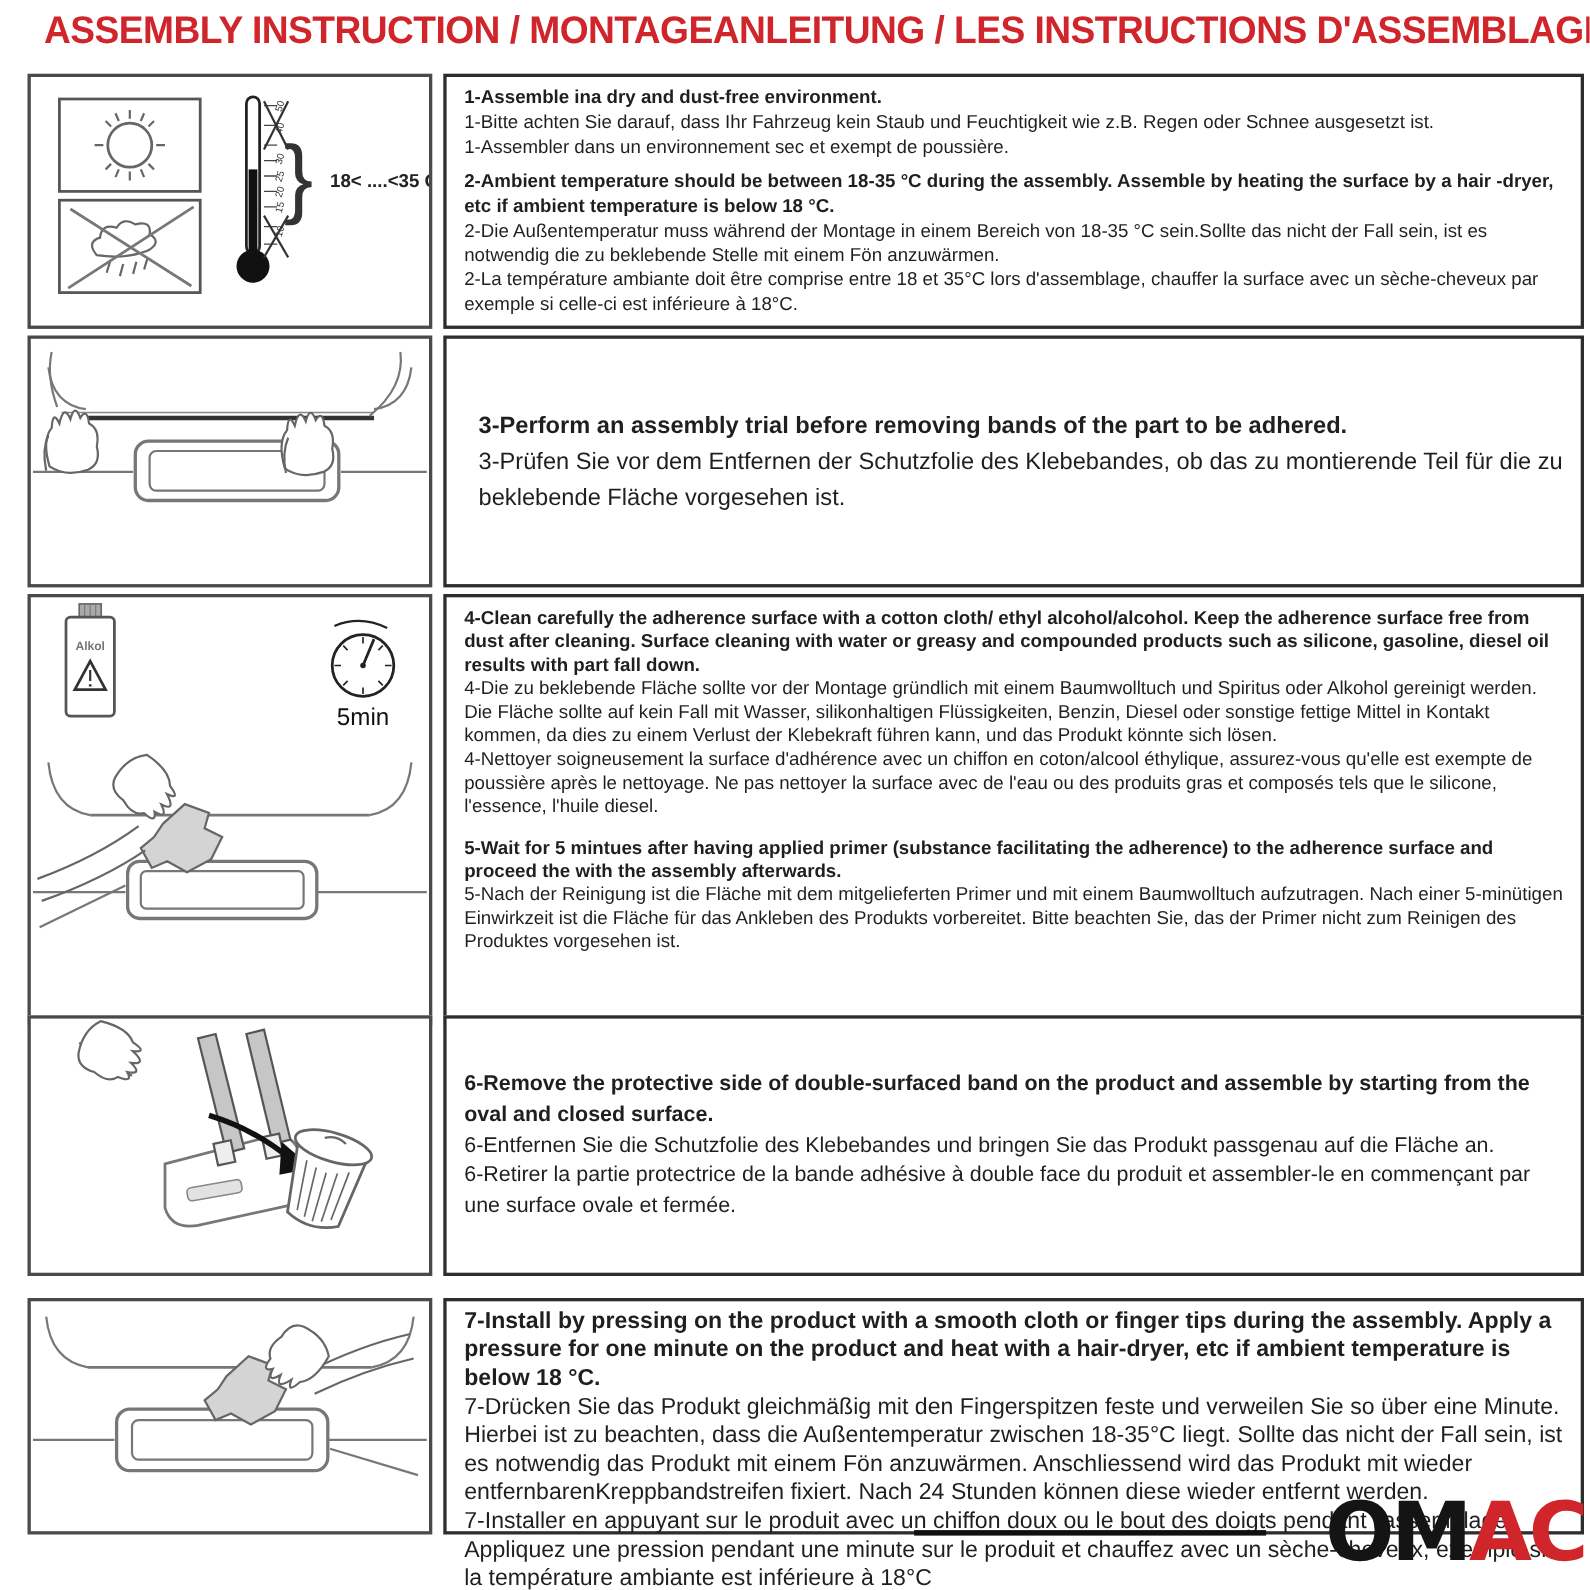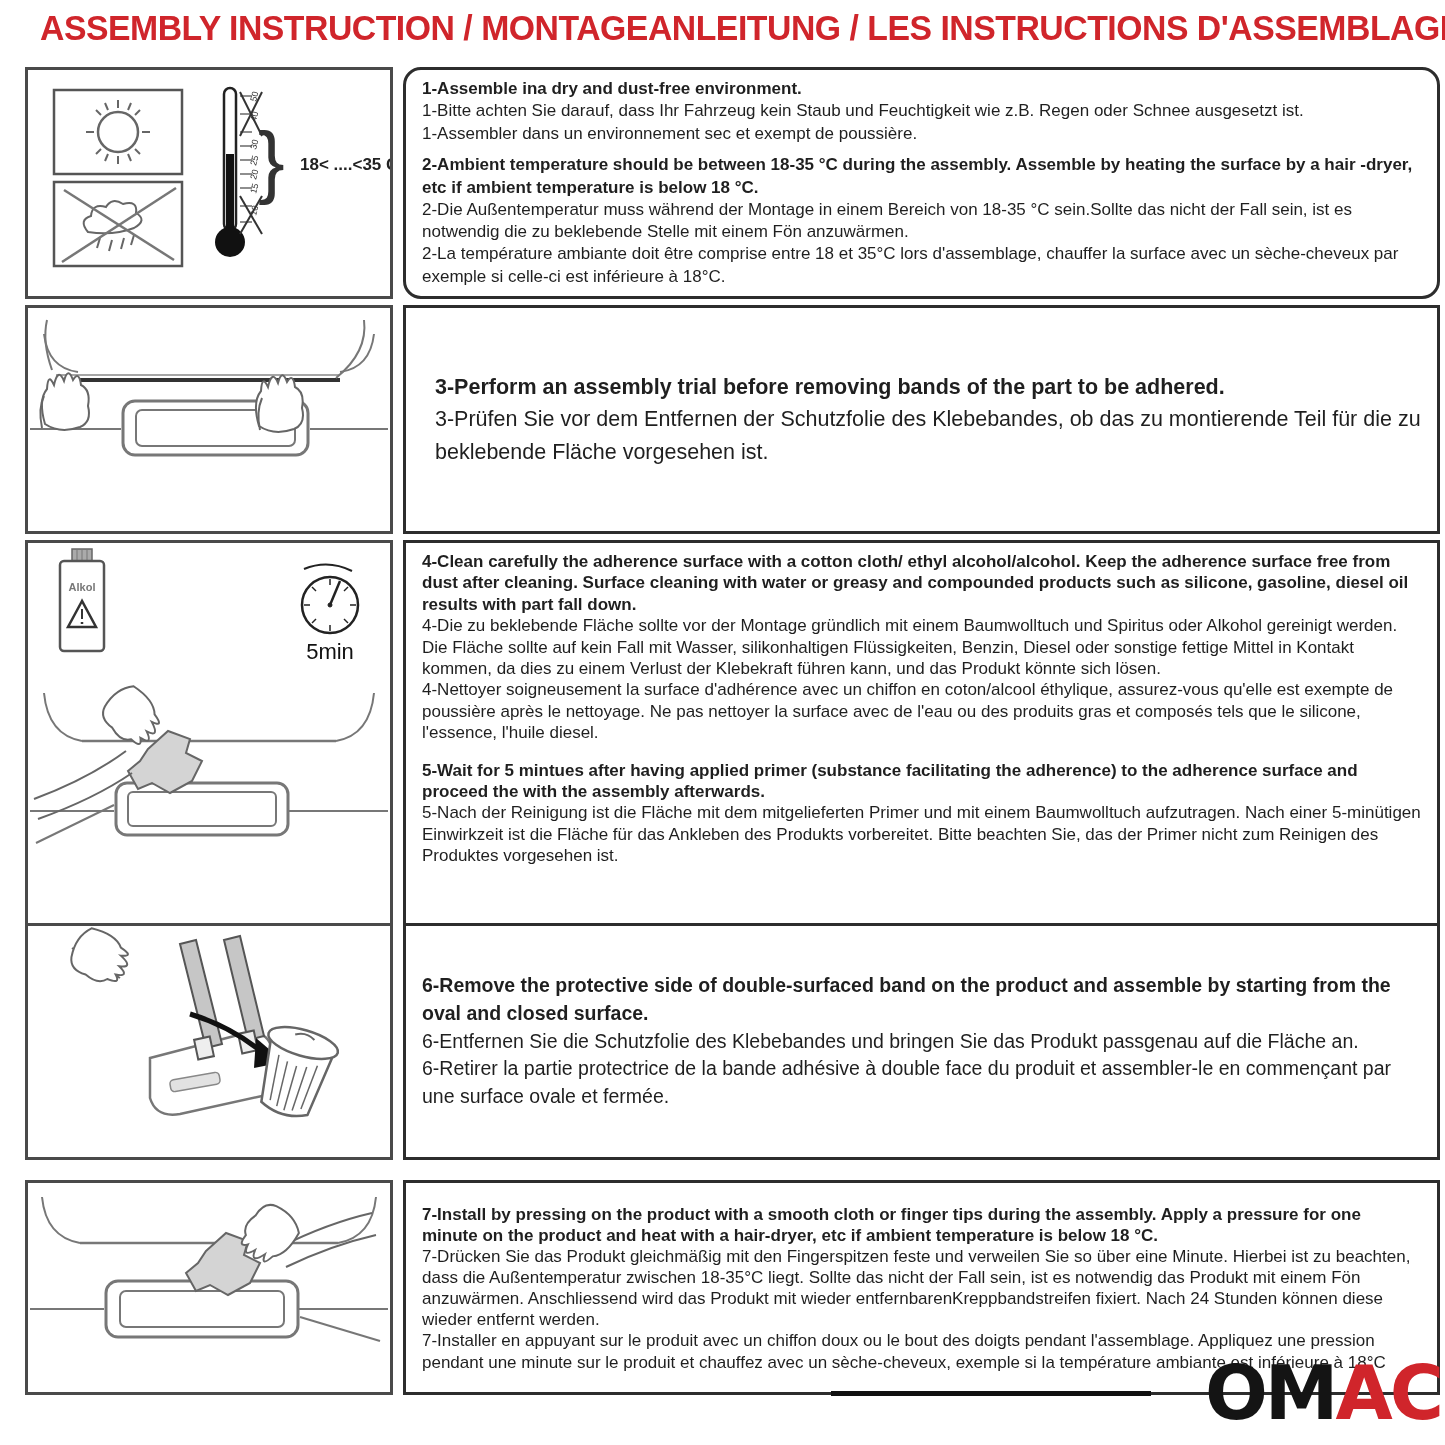--- a/index.html
+++ b/index.html
@@ -20,25 +20,25 @@
   }
   .illus svg{display:block;width:100%;height:100%;}
   .tbox{
     position:absolute;left:403px;width:1037px;top:0;bottom:0;
     border:3px solid #2d2d2d;background:#fff;box-sizing:border-box;
     padding:8px 16px;display:flex;flex-direction:column;
   }
   .tbox p{margin:0;}
   .tbox .b{font-weight:bold;}
   .vcenter{justify-content:center;}
-  .fs1{font-size:17px;line-height:1.31;border-radius:18px;}
+  .fs1{font-size:17px;line-height:1.31;}
   .fs2{font-size:21.5px;line-height:1.5;padding-left:29px;}
   .fs3{font-size:17px;line-height:1.26;}
   .fs4{font-size:19.5px;line-height:1.42;}
-  .fs5{font-size:17px;line-height:1.24;padding-top:21px;}
+  .fs5{font-size:21px;line-height:1.24;padding-top:5px;}
   .sp{height:20px;}
   .sp-s{height:16px;}
   .logo{
     position:absolute;top:1356px;right:4px;display:flex;align-items:center;gap:44px;
   }
   .logo-line{width:320px;height:5px;background:#101010;margin-right:10px;}
   .logo-text{
     font-size:74px;font-weight:900;line-height:1;letter-spacing:-3px;
     font-family:"DejaVu Sans","Liberation Sans",sans-serif;
   }

